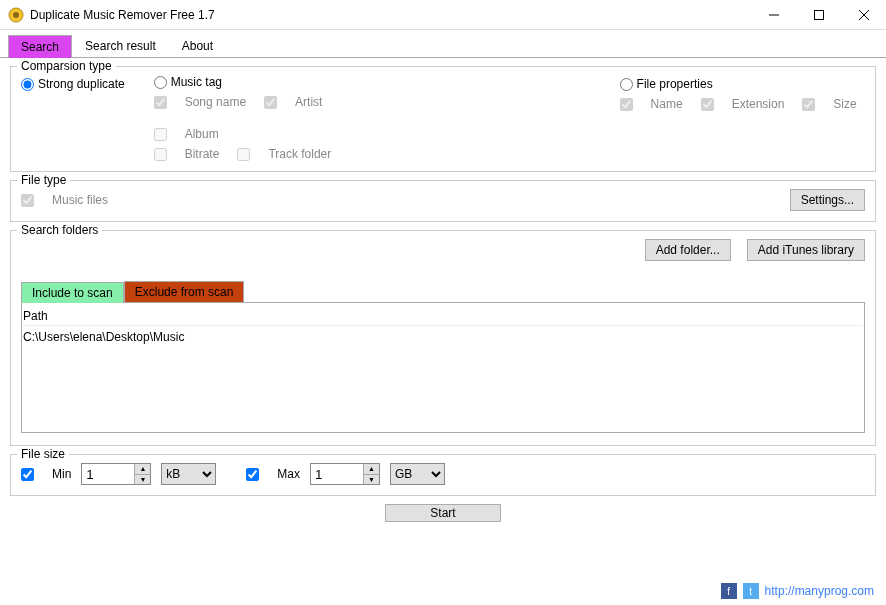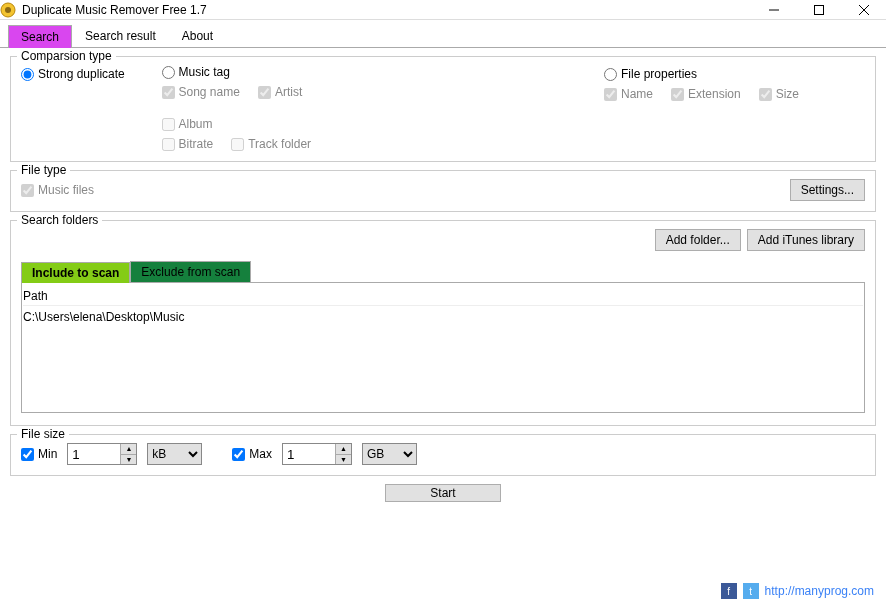--- a/index.html
+++ b/index.html
@@ -1,53 +1,53 @@
 <!DOCTYPE html>
 <html><head>
 <meta charset="utf-8">
 <style>
 * { box-sizing: border-box; margin: 0; padding: 0; }
 body { font-family: "Segoe UI", Tahoma, sans-serif; font-size: 12px; background: #fff; color: #000; width: 886px; height: 605px; overflow: hidden; }
 
-.titlebar { height: 20px; display: flex; align-items: center; border-bottom: 1px solid #ddd; }
+.titlebar { height: 30px; display: flex; align-items: center; padding-left: 8px; border-bottom: 1px solid #ddd; }
 .titlebar-icon { width: 16px; height: 16px; margin-right: 6px; }
 .titlebar-title { flex: 1; font-size: 12px; }
 .win-btns { display: flex; height: 100%; }
 .win-btn { width: 45px; display: flex; align-items: center; justify-content: center; cursor: default; }
 .win-btn svg { width: 10px; height: 10px; }
 
 .tabs { display: flex; padding: 4px 8px 0 8px; border-bottom: 1px solid #aaa; }
 .tab { padding: 4px 12px; border: 1px solid transparent; border-bottom: none; cursor: default; }
 .tab.active { border-color: #aaa; background: #d946ef; position: relative; top: 1px; }
 
 .content { padding: 8px 10px; }
 
 .fieldset { border: 1px solid #ccc; padding: 8px 10px 10px 10px; margin-bottom: 8px; position: relative; }
 .fieldset > .legend { position: absolute; top: -8px; left: 6px; background: #fff; padding: 0 4px; font-size: 12px; }
 
 .comp-row { display: flex; align-items: flex-start; gap: 10px; }
 .radio-lbl { display: flex; align-items: center; gap: 4px; }
 .radio-lbl input { margin: 0; }
 
 .sub-checks { display: flex; gap: 18px; flex-wrap: wrap; margin-top: 6px; }
-.check-lbl { display: flex; align-items: center; gap: 4px; color: #888; }
+.check-lbl { display: flex; align-items: center; gap: 18px; color: #888; }
 .check-lbl.enabled { color: #000; }
 
 .col-music { width: 150px; margin-top: 2px; }
 .col-fileprops { width: 300px; margin-top: 2px; margin-left: 250px; }
 .musictag-block { display: flex; flex-direction: column; }
 
 .filetype-row { display: flex; align-items: center; justify-content: space-between; }
 .btn { background: #e1e1e1; border: 1px solid #adadad; padding: 3px 10px; cursor: default; font-family: inherit; font-size: 12px; }
 
-.folders-btns { display: flex; justify-content: flex-end; gap: 6px; margin-bottom: 10px; }
+.folders-btns { display: flex; justify-content: flex-end; gap: 16px; margin-bottom: 20px; }
 
 .inner-tabs { display: flex; border-bottom: 1px solid #aaa; }
-.inner-tab { padding: 3px 10px; border: 1px solid #aaa; border-bottom: none; background: #15803d; cursor: default; }
-.inner-tab.active { background: #84cc16; position: relative; top: 1px; font-weight: bold; }
+.inner-tab { padding: 3px 10px; border: 1px solid #aaa; border-bottom: none; background: #c2410c; cursor: default; }
+.inner-tab.active { background: #86efac; position: relative; top: 1px; }
 
 .path-list { border: 1px solid #aaa; border-top: none; height: 130px; padding: 4px 1px; }
 .path-header { padding: 2px 0; border-bottom: 1px solid #eee; }
 .path-item { padding: 4px 0; }
 
 .filesize-row { display: flex; align-items: center; gap: 10px; }
 .num-input { width: 70px; height: 22px; border: 1px solid #888; padding: 0 4px; font-family: inherit; }
 .unit-select { width: 55px; height: 22px; border: 1px solid #888; background: #e1e1e1; font-family: inherit; font-size: 12px; }
 .spinner-wrap { position: relative; display: inline-flex; }
 .spinner-btns { position: absolute; right: 1px; top: 1px; bottom: 1px; width: 16px; display: flex; flex-direction: column; }

